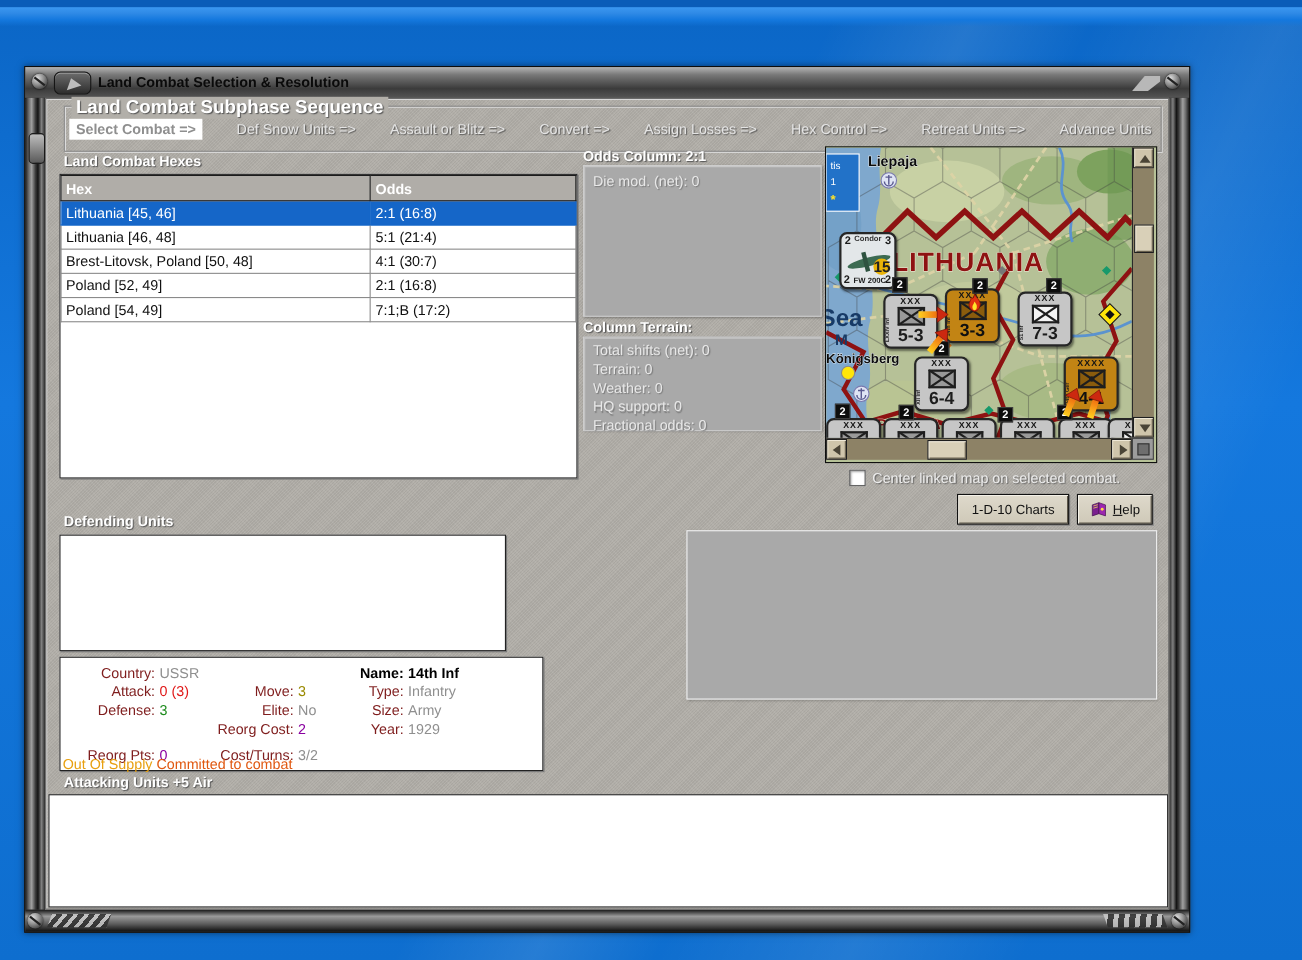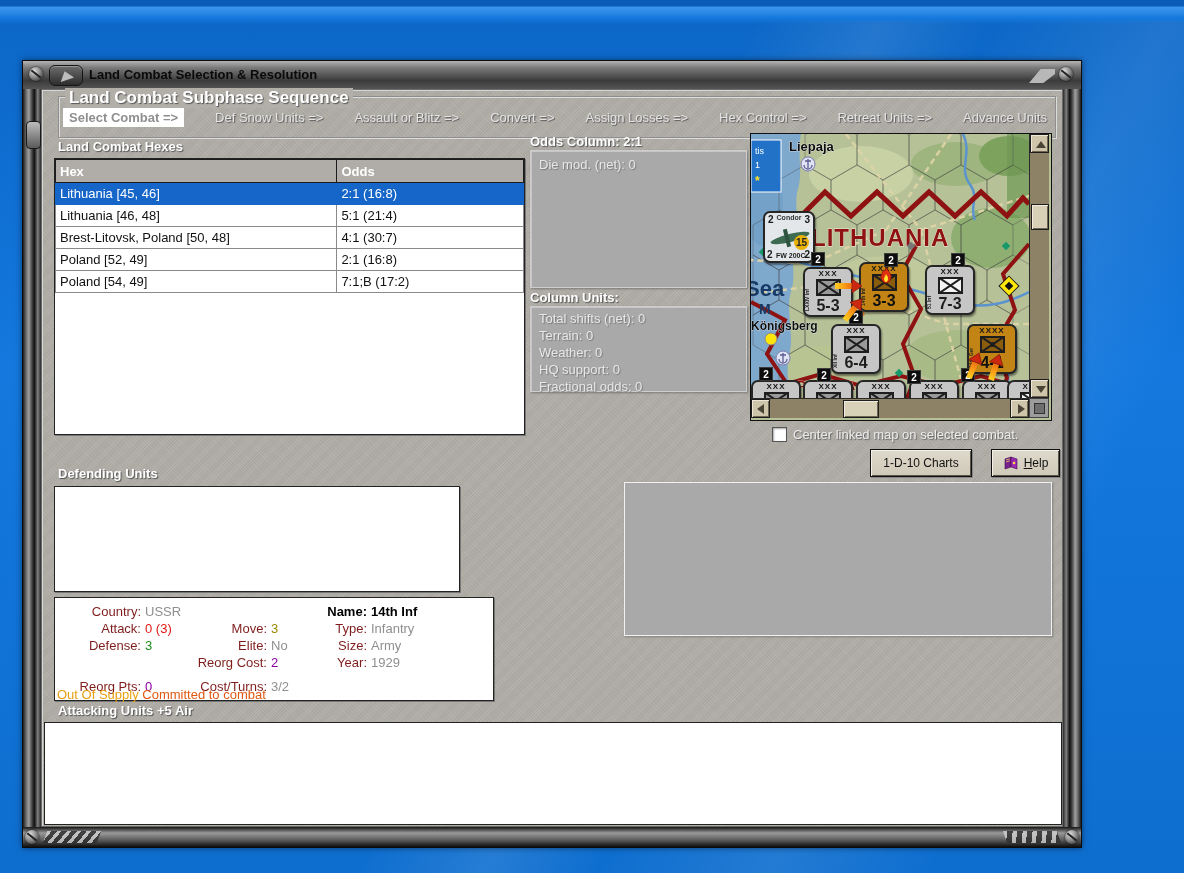--- a/index.html
+++ b/index.html
@@ -93,21 +93,21 @@
   
   .aircounter{position:absolute;width:52px;height:52px;background:#e3e7e9;border:2px solid #262626;border-radius:7px;
     box-shadow:1px 2px 2px rgba(0,0,0,.45);box-sizing:border-box;z-index:20;font-weight:bold;color:#1a1a1a;}
   .ac-tl{position:absolute;left:3px;top:1px;font-size:10px;}
   .ac-tr{position:absolute;right:3px;top:1px;font-size:10px;}
   .ac-bl{position:absolute;left:2px;bottom:1px;font-size:10px;}
   .ac-br{position:absolute;right:3px;bottom:1px;font-size:10px;}
   .ac-name{position:absolute;left:0;right:0;top:1px;text-align:center;font-size:7px;color:#333;}
   .ac-type{position:absolute;left:11px;bottom:2px;font-size:7px;}
   .ac-badge{position:absolute;right:4px;top:22px;width:15px;height:15px;border-radius:50%;background:#eab308;
-    text-align:center;line-height:15px;font-size:10px;color:#222;z-index:3;}
+    text-align:center;line-height:15px;font-size:14px;color:#222;z-index:3;}
   .ac-plane{position:absolute;left:2px;top:14px;}
   .chip{position:absolute;width:14px;height:14px;background:#0d0d0d;border:1px solid #3c3c3c;color:#fff;
     font-size:10px;font-weight:bold;text-align:center;line-height:14px;z-index:25;box-sizing:border-box;}
   
   .vscroll{position:absolute;left:278px;top:0;width:20px;height:264px;background:#8d8266;border-left:1px solid #2a2a2a;box-sizing:border-box;}
   .hscroll{position:absolute;left:0;top:264px;width:278px;height:20px;background:#8d8266;border-top:1px solid #2a2a2a;box-sizing:border-box;}
   .sbtn{position:absolute;width:19px;height:19px;background:#cfc5ab;border:1px solid #1e1e1e;box-sizing:border-box;
     box-shadow:inset 1px 1px 0 #efe8d6,inset -1px -1px 0 #6e6552;}
   .sbtn .tri{position:absolute;left:5px;top:6px;width:0;height:0;}
   .tri.up{border-left:5px solid transparent;border-right:5px solid transparent;border-bottom:7px solid #4a4436;}
@@ -119,21 +119,21 @@
   .scorner{position:absolute;left:278px;top:264px;width:20px;height:20px;background:#9c9c9c;border:1px solid #444;box-sizing:border-box;}
   .scorner::after{content:"";position:absolute;left:4px;top:4px;width:9px;height:9px;background:#6e6e6e;border:1px solid #333;}
   
   .chkrow{position:absolute;left:730px;top:337px;display:flex;align-items:center;gap:6px;}
   .checkbox{width:13px;height:13px;background:#fff;border:1px solid #555;box-shadow:inset 1px 1px 2px rgba(0,0,0,.35);}
   .chklabel{color:#ececec;font-size:13px;text-shadow:1px 1px 1px rgba(80,80,80,.8);}
   .btn{position:absolute;height:28px;background:linear-gradient(180deg,#ded9cb,#cfc9b8);
     border:1px solid #111;box-shadow:inset 1px 1px 0 #f4f1e8,inset -1px -1px 0 #5c5648,1px 1px 0 #888;
     font-size:12px;color:#111;text-align:center;box-sizing:border-box;display:flex;align-items:center;justify-content:center;gap:5px;cursor:default;}
   .btn-charts{left:828px;top:359px;width:102px;}
-  .btn-help{left:937px;top:359px;width:69px;margin-left:12px;}
+  .btn-help{left:937px;top:359px;width:69px;}
   .help-label{display:inline-block;}
   .help-label::first-letter{text-decoration:underline;}
   
   .def-box{position:absolute;left:12px;top:396px;width:404px;height:104px;background:#fff;border:1px solid #222;box-shadow:1px 1px 0 #777;}
   .right-gray{position:absolute;left:582px;top:392px;width:426px;height:152px;background:#a9a9a9;border:1px solid #f2f2f2;box-shadow:1px 1px 2px rgba(0,0,0,.25);}
   .unit-panel{position:absolute;left:12px;top:507px;width:438px;height:102px;background:#fff;border:1px solid #222;box-shadow:1px 1px 0 #777;font-size:13px;}
   .ud{position:absolute;white-space:nowrap;}
   .udl{display:inline-block;text-align:right;color:#7f1d1d;}
   .udl.c1{width:82px;} .udl.c2{width:92px;} .udl.c3{width:68px;}
   .udv{margin-left:4px;}
@@ -216,21 +216,21 @@
             </tr>
           </tbody>
       </table>
     </div>
 
     <div class="sec-label" style="left:488px;top:44px;">Odds Column: 2:1</div>
     <div class="panel odds-panel">
       <div class="pline">Die mod. (net): 0</div>
     </div>
 
-    <div class="sec-label" style="left:488px;top:200px;">Column Units:</div>
+    <div class="sec-label" style="left:488px;top:200px;">Column Terrain:</div>
     <div class="panel shifts-panel">
       <div>
           <div class="pline">Total shifts (net): 0</div>
           <div class="pline">Terrain: 0</div>
           <div class="pline">Weather: 0</div>
           <div class="pline">HQ support: 0</div>
           <div class="pline">Fractional odds: 0</div>
         </div>
     </div>
 

